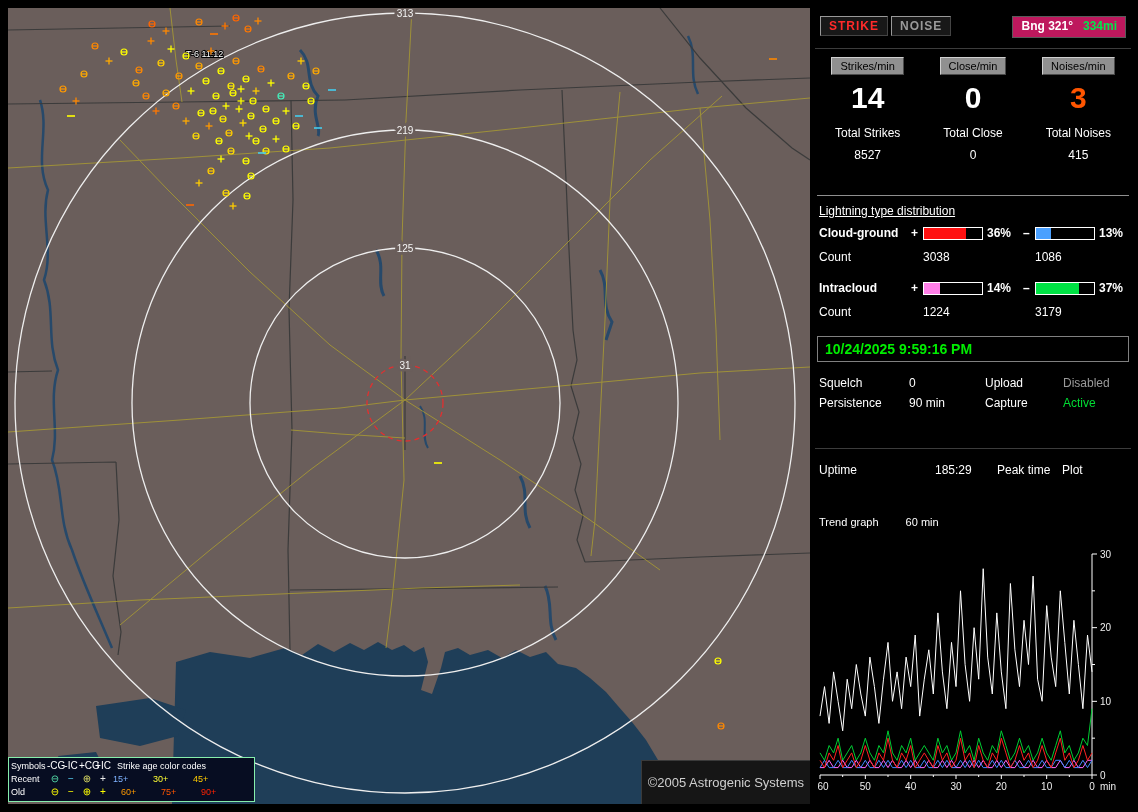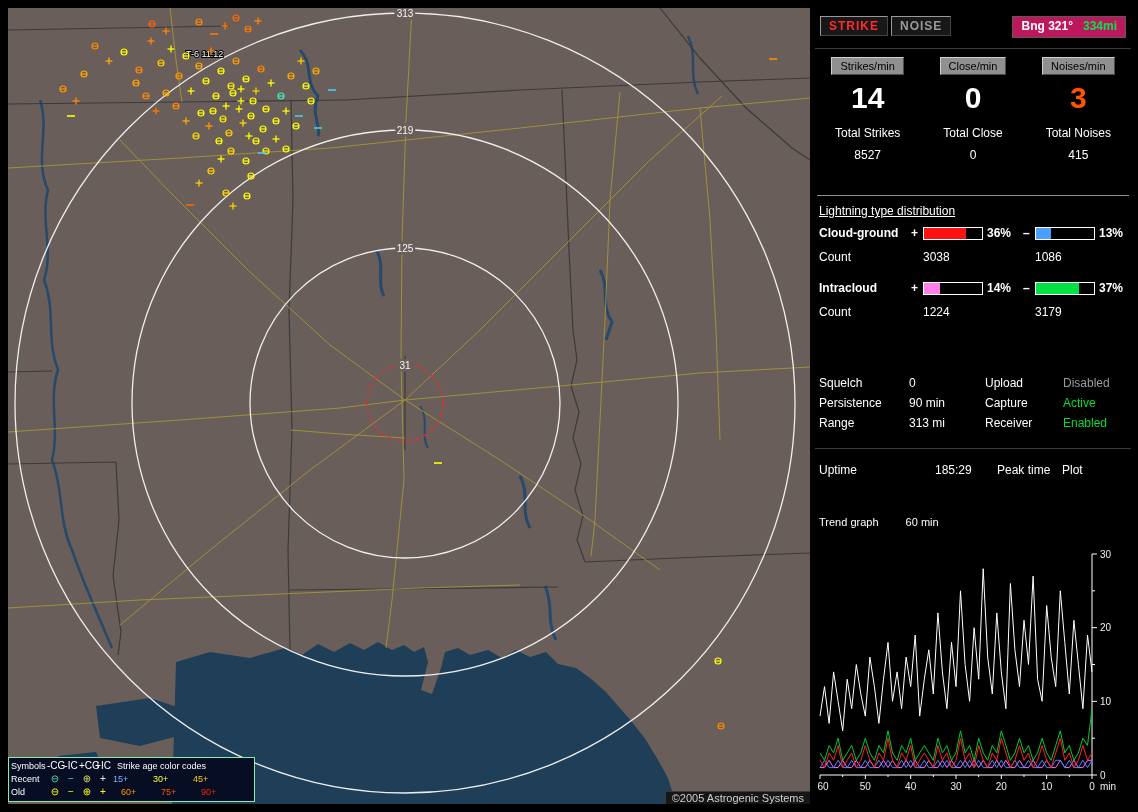--- a/index.html
+++ b/index.html
@@ -14,21 +14,21 @@
   .cell-label{font-size:9px;fill:#fff;paint-order:stroke;stroke:#000;stroke-width:2px;}
   
   #legend{position:absolute;left:0;bottom:2px;width:247px;height:45px;background:#070d22;
     border:1px solid #86efac;box-sizing:border-box;font-size:9px;color:#fff;padding:1px 2px;}
   .lrow{display:flex;align-items:center;height:13px;white-space:nowrap;}
   .lc0{width:36px;}
   .lcS{width:16px;text-align:center;font-size:10px;line-height:12px;}
   .lcA{width:38px;padding-left:2px;}
   .lage-title{margin-left:6px;}
   #copyright{position:absolute;right:0;bottom:0;background:#161616;border:1px solid #3a3a3a;
-    border-right:none;border-bottom:none;color:#cfcfcf;font-size:11px;padding:0 6px;}
+    border-right:none;border-bottom:none;color:#cfcfcf;font-size:13px;padding:14px 6px;}
   
   #panel{position:absolute;left:815px;top:8px;width:316px;height:796px;background:#000;}
   #toolbar{position:absolute;top:0;left:0;right:0;height:40px;border-bottom:1px solid #3c3c3c;}
   .btn{position:absolute;top:8px;height:20px;line-height:18px;box-sizing:border-box;padding:0 8px;
     background:#181818;border:1px solid;border-color:#999 #444 #444 #999;font-weight:bold;font-size:12px;letter-spacing:1px;}
   #strike-btn{left:5px;color:#ff2a2a;}
   #noise-btn{left:76px;color:#9a9a9a;}
   #bng-box{position:absolute;right:5px;top:8px;height:20px;line-height:18px;background:#be185d;
     border:1px solid #5a5a5a;padding:0 8px;font-size:12px;font-weight:bold;}
   #bng-box .rng{color:#00e64d;margin-left:10px;}
@@ -580,39 +580,34 @@
         <span style="width: 74%; background: rgb(0, 226, 68);"></span>
       </span>
     <span class="dpct2">37%</span>
   </div>
   <div class="dist-row dc1">
     <span class="dlabel2">Count</span>
     <span class="dcount1">1224</span>
     <span class="dcount2">3179</span>
   </div>
 
+  <div id="date-box">10/24/2025 9:59:16 PM</div>
 
   <div id="settings">
     <div class="srow s0">
       <span class="sk1">Squelch</span>
       <span class="sv1">0</span>
       <span class="sk2">Upload</span>
       <span class="sv2" style="color: rgb(154, 154, 154);">Disabled</span>
     </div>
     <div class="srow s1">
       <span class="sk1">Persistence</span>
       <span class="sv1">90 min</span>
       <span class="sk2">Capture</span>
       <span class="sv2" style="color: rgb(0, 221, 51);">Active</span>
-    </div>
-    <div class="srow s2">
-      <span class="sk1">Range</span>
-      <span class="sv1">313 mi</span>
-      <span class="sk2">Receiver</span>
-      <span class="sv2" style="color: rgb(0, 221, 51);">Enabled</span>
     </div>
   </div>
 
   <div id="stats">
     <div class="trow t0">
       <span class="tc0">Uptime</span>
       <span class="tc1">185:29</span>
       <span class="tc2">Peak time</span>
       <span class="tc3">Plot</span>
     </div>

